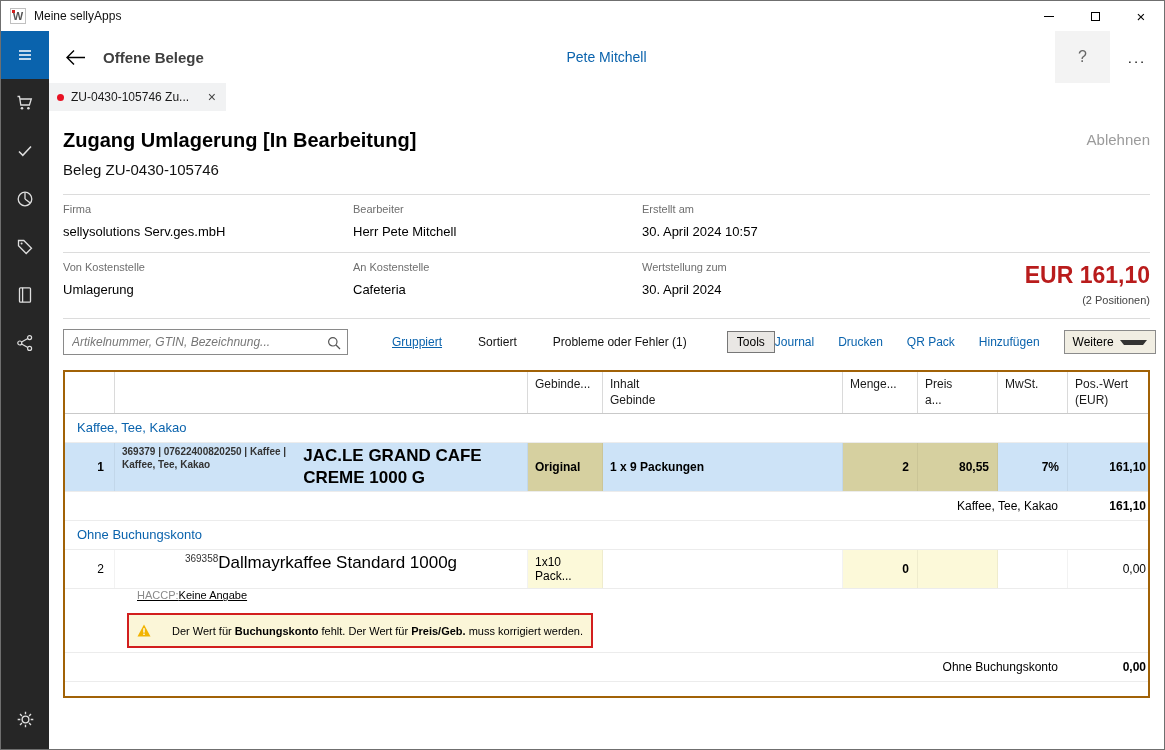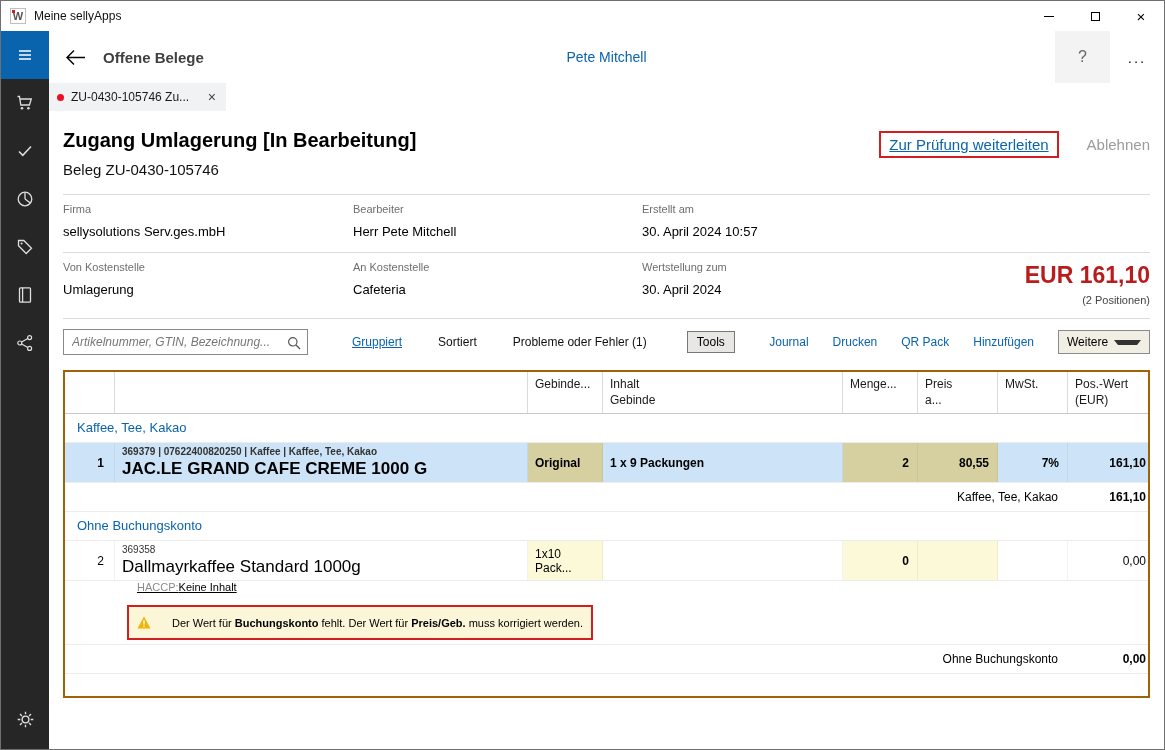--- a/index.html
+++ b/index.html
@@ -60,21 +60,21 @@
   .info-row { border-top:1px solid #dcdcdc; display:grid; grid-template-columns:290px 289px 1fr; padding:8px 0 13px; position:relative; }
   .info-row.second { padding-bottom:21px; }
   .fld-label { font-size:11px; color:#6e6e6e; }
   .fld-value { font-size:13px; color:#000; margin-top:9px; }
   .doc-total { position:absolute; right:0; top:9px; text-align:right; }
   .doc-total .amt { font-size:23px; font-weight:bold; color:#b91c1c; }
   .doc-total .sub { font-size:11px; color:#444; margin-top:5px; }
 
   
   .toolbar { margin-top:9px; display:flex; align-items:center; height:28px; }
-  .search-wrap { position:relative; width:245px; height:26px; border:1px solid #8a8a8a; background:#fff; flex:0 0 auto; }
+  .search-wrap { position:relative; width:285px; height:26px; border:1px solid #8a8a8a; background:#fff; flex:0 0 auto; }
   .search-wrap input { width:100%; height:100%; border:none; outline:none; padding:0 26px 0 8px; font-family:"Liberation Sans",sans-serif; font-size:12px; }
   .search-wrap input::placeholder { color:#777; font-style:italic; }
   .search-icon { position:absolute; right:6px; top:6px; }
   .tb-toggle { font-size:12px; color:#111; margin-left:36px; cursor:pointer; white-space:nowrap; }
   .tb-toggle.first { margin-left:44px; color:var(--accent); text-decoration:underline; }
   .tools-btn { margin-left:40px; border:1px solid #777; background:#e9e7e4; font-size:12px; padding:3px 9px; cursor:pointer; }
   .tb-right { margin-left:auto; display:flex; align-items:center; gap:24px; }
   .tb-link { color:var(--accent); font-size:12px; cursor:pointer; white-space:nowrap; }
   .weitere-btn { width:92px; height:24px; border:1px solid #8b8b8b; background:#f1eee3; display:flex; align-items:center; padding:0 8px; gap:6px; cursor:pointer; }
   .weitere-btn span { font-size:12px; flex:1; }
@@ -86,21 +86,21 @@
   .thead { border-bottom:1px solid #c9c9c9; }
   .thead .hc { padding:5px 7px; font-size:12px; color:#1a1a1a; border-right:1px solid #dadada; line-height:1.3; min-height:35px; }
   .thead .hc:last-child { border-right:none; }
   .grouprow { border-bottom:1px solid #ececec; }
   .grouprow .gc { grid-column:1 / 9; padding:6px 12px 7px; color:var(--accent); font-size:13px; cursor:pointer; }
   .itemrow { border-bottom:1px solid #ececec; min-height:38px; }
   .itemrow .c { display:flex; align-items:center; padding:2px 7px; border-right:1px solid rgba(0,0,0,0.05); min-height:38px; }
   .itemrow .c:last-child { border-right:none; }
   .itemrow.sel .c { background:var(--row-selected); }
   .c.numc { justify-content:flex-end; padding-right:10px; font-size:12px; }
-  .c.descc { flex-direction:column; align-items:flex-start; justify-content:center; line-height:1.3; }
+  .c.descc { flex-direction:row; align-items:flex-start; justify-content:center; line-height:1.3; }
   .meta { font-size:10px; color:#333; }
   .pname { font-size:17px; }
   .itemrow.sel .pname, .itemrow.sel .c { font-weight:bold; }
   .c.tan { background:var(--cell-tan) !important; }
   .c.yellow { background:var(--cell-yellow) !important; }
   .c.rnum { justify-content:flex-end; padding-right:8px; font-size:12px; }
   .c.lft { justify-content:flex-start; font-size:12px; }
   .boldc { font-weight:bold; }
   .subtotalrow { border-bottom:1px solid #ececec; min-height:29px; }
   .subtotalrow .stl { grid-column:1 / 8; display:flex; align-items:center; justify-content:flex-end; padding-right:10px; font-size:12px; }
@@ -213,23 +213,20 @@
           <span class="tab-label">ZU-0430-105746 Zu...</span>
           <span class="tab-close">×</span>
         </div>
       </div>
 
       <div class="content">
 
         <div class="doc-head">
           <div class="doc-title">Zugang Umlagerung [In Bearbeitung]</div>
           <div class="doc-actions">
-            <div class="forward-box">
-              <span class="forward-link">Zur Prüfung weiterleiten</span>
-            </div>
             <span class="reject-link">Ablehnen</span>
           </div>
           <div class="doc-subtitle">Beleg ZU-0430-105746</div>
         </div>
 
         <div class="info">
           <div class="info-row">
             <div>
               <div class="fld-label">Firma</div>
               <div class="fld-value">sellysolutions Serv.ges.mbH</div>
@@ -348,21 +345,21 @@
             <div class="c lft"></div>
             <div class="c rnum yellow boldc">0</div>
             <div class="c rnum yellow"></div>
             <div class="c rnum"></div>
             <div class="c rnum">0,00</div>
           </div>
 
           <div class="trow haccprow">
             <div class="hcc">
               <span class="haccp-lbl">HACCP:</span>
-              <span>Keine Inhalt</span>
+              <span>Keine Angabe</span>
             </div>
           </div>
 
           <div class="warnrow">
             <div class="warnbox">
               <svg width="14" height="13" viewBox="0 0 14 13">
                   <path d="M7 0.5L13.5 12.5H0.5z" fill="#f2b400"></path>
                   <rect x="6.3" y="4.2" width="1.4" height="4.4" fill="#fff"></rect>
                   <rect x="6.3" y="9.6" width="1.4" height="1.4" fill="#fff"></rect>
                 </svg>

